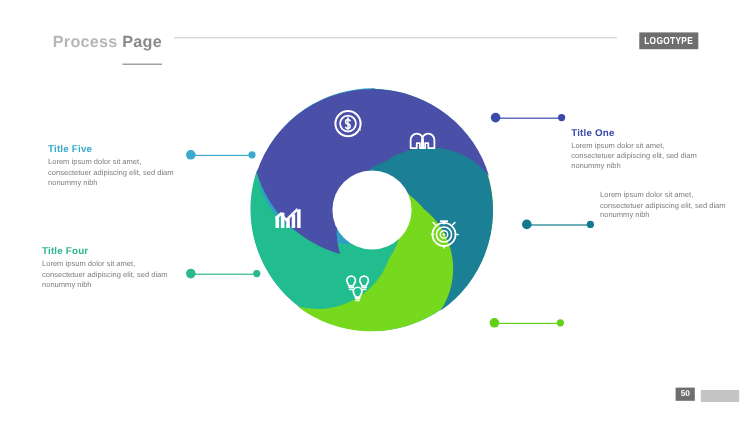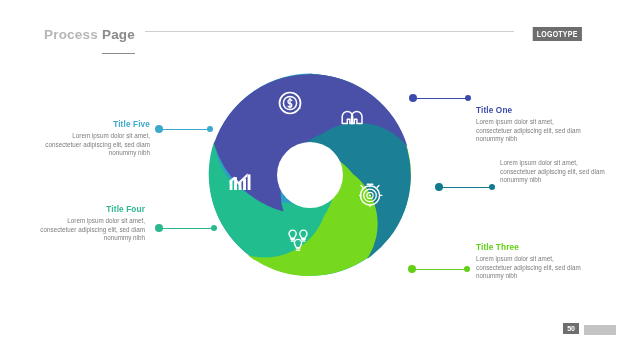--- a/index.html
+++ b/index.html
@@ -71,21 +71,21 @@
     margin-bottom:3px;
     white-space:nowrap;
   }
   .callout .cbody {
     font-size:6.3px;
     line-height:8.6px;
     color:#7d7d7d;
     font-weight:normal;
   }
   .callout.right { text-align:left; }
-  .callout.left  { text-align:right; }
+  .callout.left  { text-align:left; }
 
   
   .connector { position:absolute; height:9px; }
   .connector .cline {
     position:absolute; top:4px; left:4px; right:4px;
     height:1.4px;
   }
   .connector .cdot {
     position:absolute; top:0;
     width:8px; height:8px; border-radius:50%;
@@ -237,24 +237,20 @@
 
   <div class="callout right" style="left:500px; top:159px; width:110px;">
     <div class="cbody">Lorem ipsum dolor sit amet, consectetuer adipiscing elit, sed diam nonummy nibh</div>
   </div>
   <div class="connector" style="left:435px; top:183px; width:60px;">
     <span class="cdot d1" style="background:#12798f;"></span>
     <span class="cline" style="background:#12798f;"></span>
     <span class="cdot d2" style="background:#12798f;"></span>
   </div>
 
-  <div class="callout right" style="left:476px; top:243px; width:110px;">
-    <div class="ctitle" style="color:#62d016;">Title Three</div>
-    <div class="cbody">Lorem ipsum dolor sit amet, consectetuer adipiscing elit, sed diam nonummy nibh</div>
-  </div>
   <div class="connector" style="left:408px; top:265px; width:62px;">
     <span class="cdot d1" style="background:#62d016;"></span>
     <span class="cline" style="background:#62d016;"></span>
     <span class="cdot d2" style="background:#62d016;"></span>
   </div>
 
   <div class="callout left" style="left:35px; top:205px; width:110px;">
     <div class="ctitle" style="color:#2cb88f;">Title Four</div>
     <div class="cbody">Lorem ipsum dolor sit amet, consectetuer adipiscing elit, sed diam nonummy nibh</div>
   </div>

